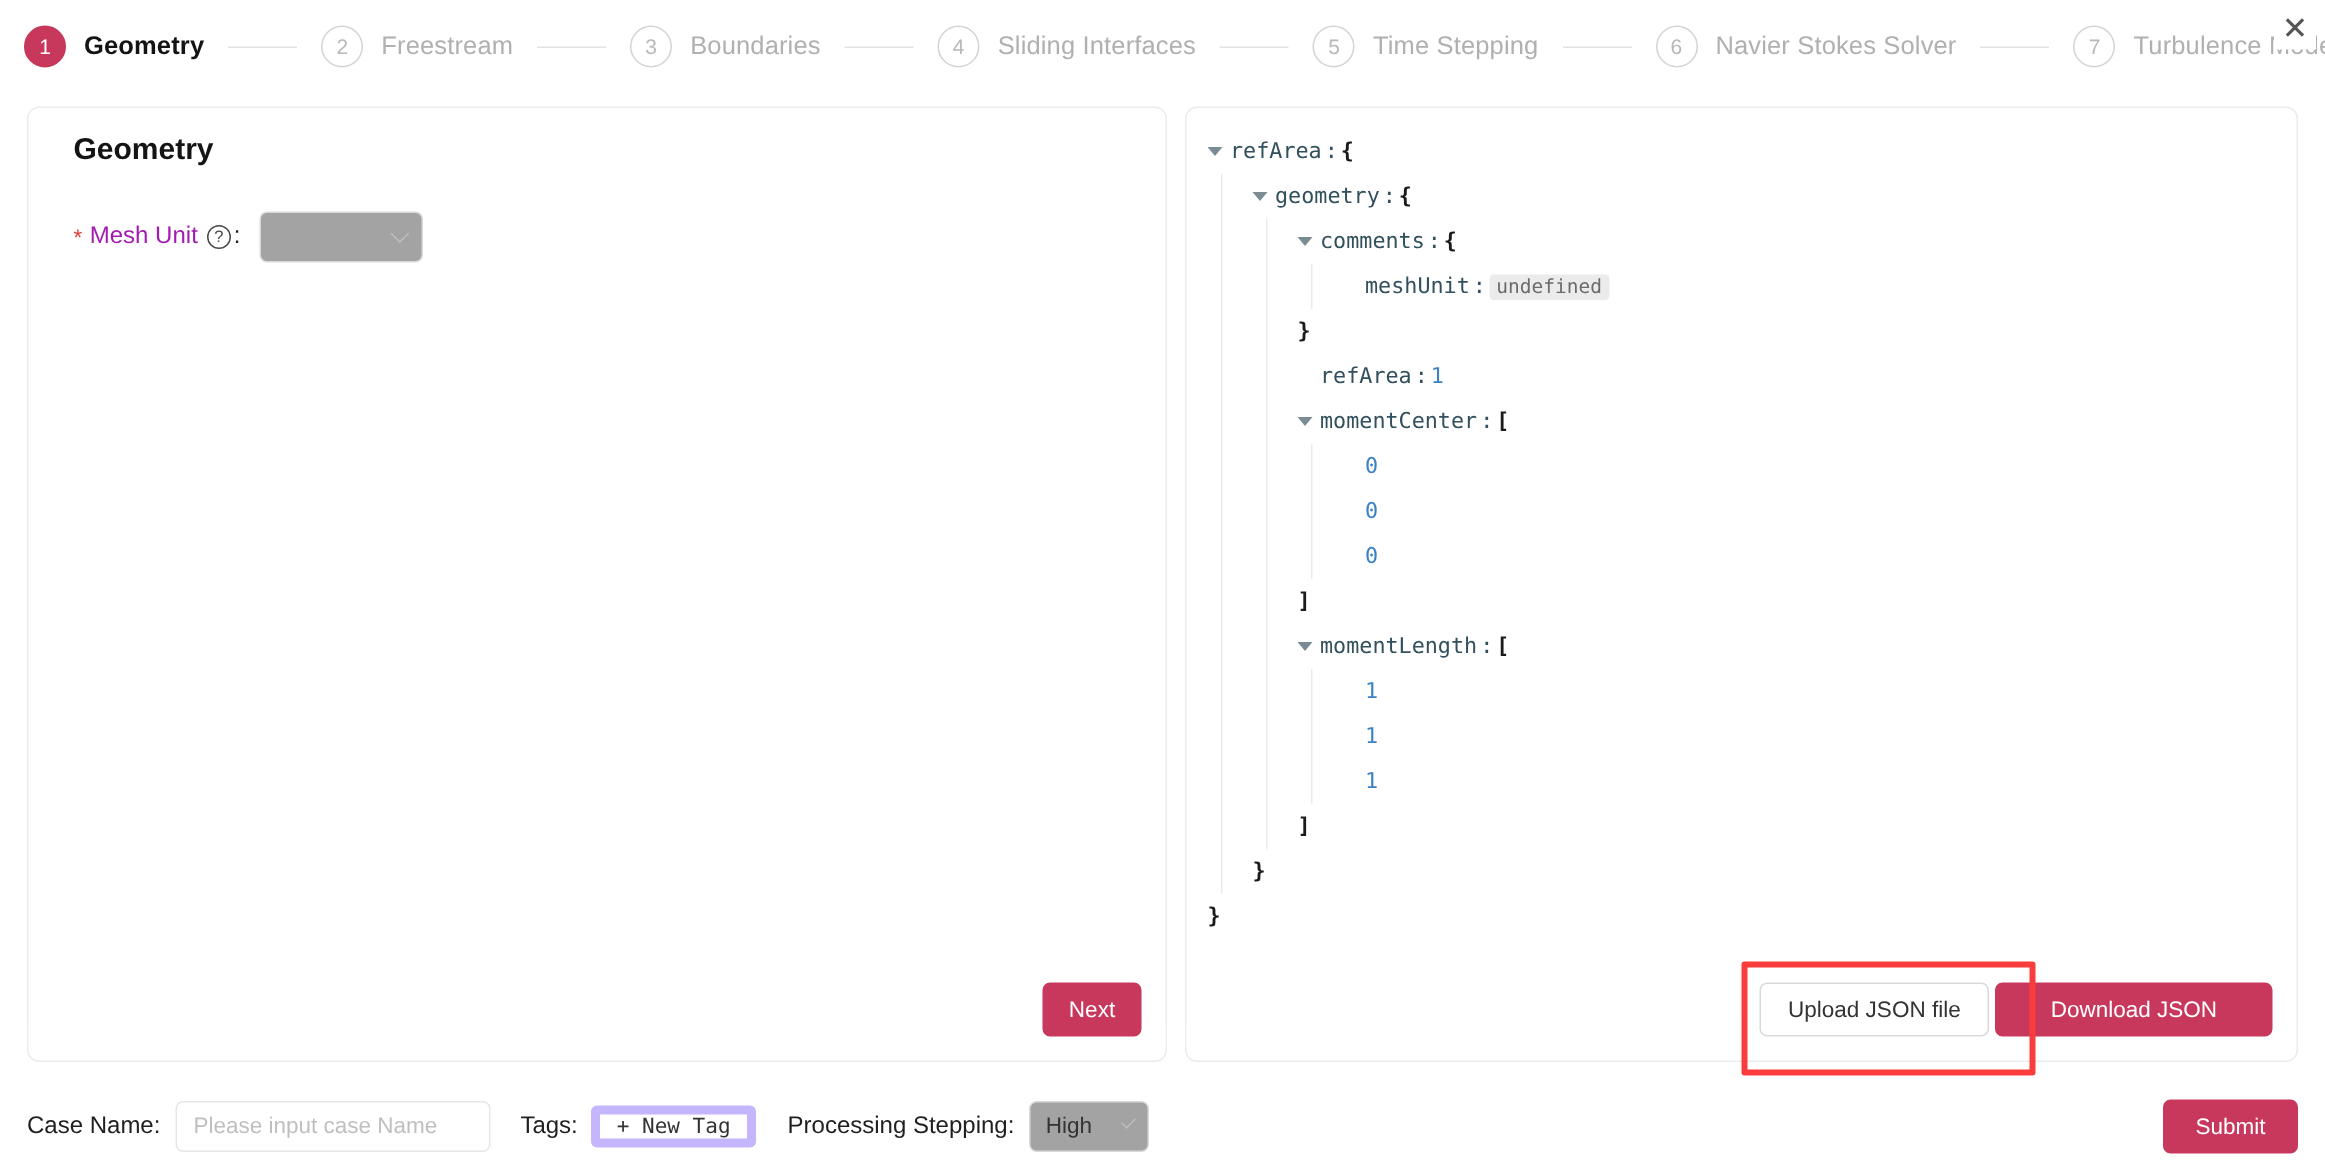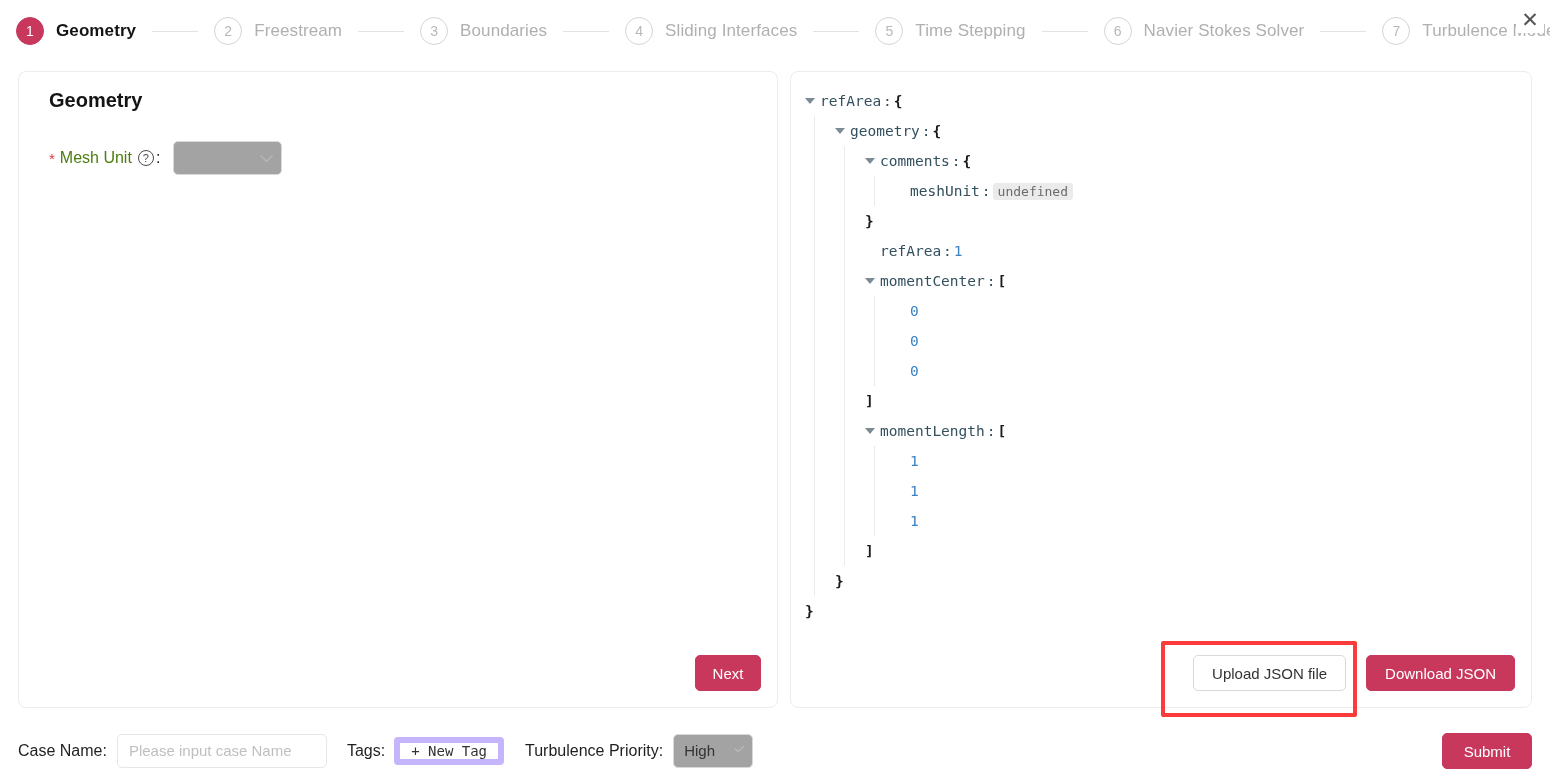--- a/index.html
+++ b/index.html
@@ -61,21 +61,21 @@
   #panel-title {
     position:absolute; left:30px; top:17px;
     font-size:20px; font-weight:bold; color:#141414;
   }
 
   .form-row {
     position:absolute; left:30px; top:69px;
     display:flex; align-items:center;
   }
   .req-star { color:#e23a3a; font-size:15px; margin-right:5px; line-height:1; }
-  .field-label { font-size:16px; color:#4d7c0f; }
+  .field-label { font-size:16px; color:#a21caf; }
   .help-icon {
     display:inline-flex; align-items:center; justify-content:center;
     width:16px; height:16px; border:1.3px solid #4a4a4a; border-radius:50%;
     font-size:11px; color:#4a4a4a; margin:0 2px 0 6px; line-height:1;
   }
   .colon { font-size:16px; color:#222; margin-right:13px; }
 
   .select-box {
     width:109px; height:34px;
     border:1px solid #d9d9d9; border-radius:5px; background:#a3a3a3;
@@ -127,24 +127,24 @@
   .brace { color:#1b1b1b; font-weight:bold; }
   .val-num { color:#3b82c4; }
   .val-undef {
     background:#ebebeb; color:#6b6b6b; padding:1px 5px; border-radius:3px;
     font-size:13px;
   }
   .closer { display:flex; align-items:center; height:30px; }
 
   #right-actions {
     position:absolute; right:16px; bottom:16px;
-    display:flex; align-items:center; gap:20px;
+    display:flex; align-items:center; gap:4px;
   }
   #upload-json-btn { height:36px; padding:0 18px; }
-  #download-json-btn { height:36px; padding:0 18px; }
+  #download-json-btn { height:36px; padding:0 36px; }
 
   
   #highlight-box {
     position:absolute; left:1161px; top:641px; width:196px; height:76px;
     border:4px solid #fa3c3c; border-radius:2px;
     pointer-events:none;
   }
 
   
   #bottom-bar {
@@ -367,20 +367,20 @@
 
 <div id="highlight-box"></div>
 
 <div id="bottom-bar">
   <span class="bb-label" style="margin-left:18px;">Case Name:</span>
   <input id="case-name-input" type="text" placeholder="Please input case Name" style="">
 
   <span class="bb-label" style="margin-left:20px;">Tags:</span>
   <button id="new-tag-btn" class="btn">+ New Tag</button>
 
-  <span class="bb-label" style="margin-left:21px;">Turbulence Priority:</span>
+  <span class="bb-label" style="margin-left:21px;">Processing Stepping:</span>
   <div id="priority-select" class="select-box">
     <span class="select-value">High</span>
     <span class="chev"></span>
   </div>
 
   <button id="submit-btn" class="btn btn-primary">Submit</button>
 </div>
 
 </body></html>

